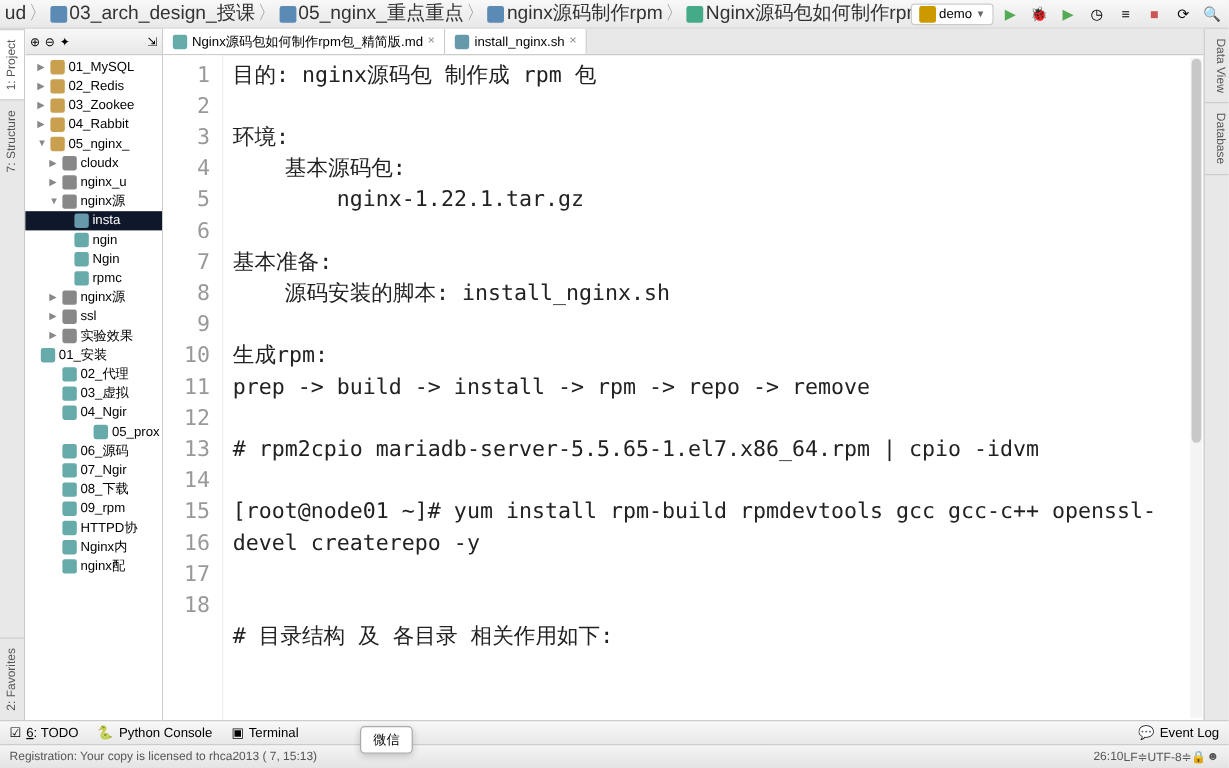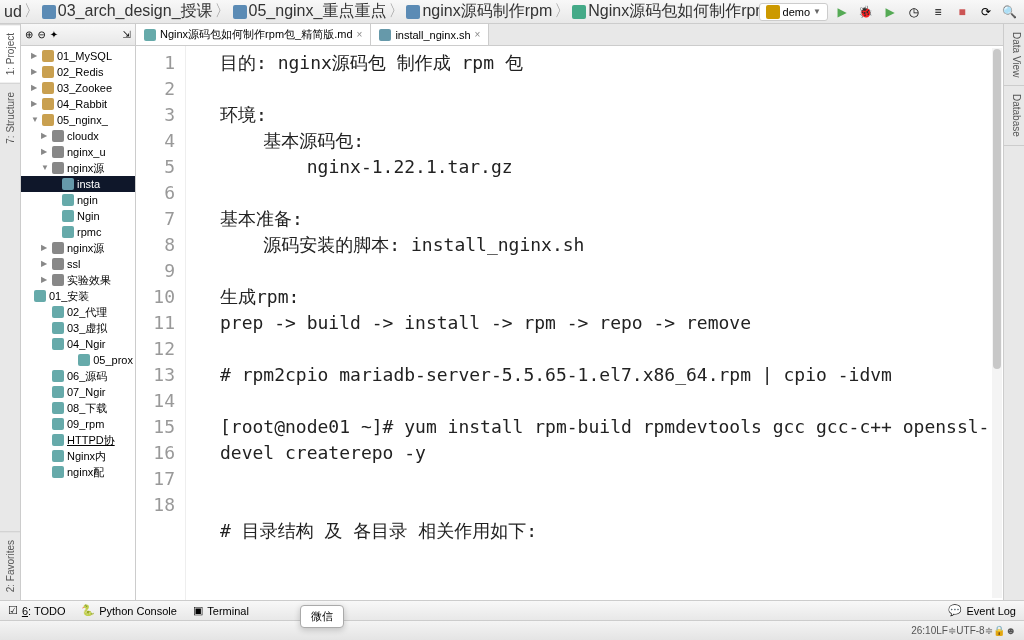--- a/index.html
+++ b/index.html
@@ -31,21 +31,21 @@
 .ti-folder-g { background: #888; }
 .ti-md { background: #6aa; }
 .ti-sh { background: #69a; }
 .editor-area { flex: 1; display: flex; flex-direction: column; background: #fff; }
 .editor-tabs { height: 22px; background: #e8e8e8; display: flex; border-bottom: 1px solid #ccc; }
 .ed-tab { padding: 0 8px; display: flex; align-items: center; gap: 4px; font-size: 11px; border-right: 1px solid #ccc; background: #ffffff; cursor: pointer; }
 .ed-tab.active { background: #fff; }
 .ed-close { color: #888; font-size: 10px; }
 .editor-body { flex: 1; display: flex; overflow: hidden; }
 .gutter { width: 50px; background: #fff; text-align: right; padding: 4px 10px 0 0; color: #999; font-family: monospace; font-size: 18px; line-height: 26px; border-right: 1px solid #eee; }
-.code { flex: 1; padding: 4px 8px; font-family: "Menlo","Monaco",monospace; font-size: 18px; line-height: 26px; color: #222; white-space: pre-wrap; margin-left: 26px; }
+.code { flex: 1; padding: 4px 8px; font-family: "Menlo","Monaco",monospace; font-size: 18px; line-height: 26px; color: #222; white-space: pre-wrap; }
 .right-tabs { width: 21px; background: #e8e8e8; border-left: 1px solid #ccc; display: flex; flex-direction: column; }
 .right-tab { writing-mode: vertical-rl; padding: 8px 2px; font-size: 10px; color: #555; border-bottom: 1px solid #ccc; cursor: pointer; }
 .bottom-toolbar { height: 20px; background: linear-gradient(#f8f8f8,#e8e8e8); border-top: 1px solid #ccc; display: flex; align-items: center; padding: 0 8px; gap: 16px; font-size: 11px; }
 .bt-item { display: flex; align-items: center; gap: 4px; cursor: pointer; }
 .status-bar { height: 20px; background: linear-gradient(#f4f4f4,#e4e4e4); border-top: 1px solid #ccc; display: flex; align-items: center; padding: 0 8px; font-size: 10px; color: #555; }
 .status-right { margin-left: auto; display: flex; }
 .popup { position: absolute; left: 300px; top: 605px; background: #fff; border: 1px solid #aaa; border-radius: 4px; padding: 3px 10px; font-size: 11px; box-shadow: 0 2px 6px rgba(0,0,0,0.2); }
 .scroll-track { position: absolute; right: 22px; top: 48px; width: 10px; height: 550px; background: #f4f4f4; }
 .scroll-thumb { width: 8px; margin: 1px; height: 320px; background: #c8c8c8; border-radius: 4px; }
 .demo-box { display: flex; align-items: center; gap: 3px; background: #fff; border: 1px solid #ccc; border-radius: 3px; padding: 1px 6px; font-size: 11px; }
@@ -232,21 +232,21 @@
         <div class="tree-item" style="padding-left: 20px;">
           <span class="ti-arrow"></span>
           <span class="ti-icon ti-md"></span>
           <span>08_下载</span>
         </div>
         <div class="tree-item" style="padding-left: 20px;">
           <span class="ti-arrow"></span>
           <span class="ti-icon ti-md"></span>
           <span>09_rpm</span>
         </div>
-        <div class="tree-item" style="padding-left: 20px; text-decoration: underline;">
+        <div class="tree-item" style="padding-left: 20px;">
           <span class="ti-arrow"></span>
           <span class="ti-icon ti-md"></span>
           <span>HTTPD协</span>
         </div>
         <div class="tree-item" style="padding-left: 20px;">
           <span class="ti-arrow"></span>
           <span class="ti-icon ti-md"></span>
           <span>Nginx内</span>
         </div>
         <div class="tree-item" style="padding-left: 20px;">
@@ -332,20 +332,21 @@
       </div>
       <div class="bt-item">
         <span>▣</span>
         <span>Terminal</span>
       </div>
     </div>
   <div style="margin-left:auto" class="bt-item">💬 <span>Event Log</span></div>
 </div>
 
 <div class="status-bar">
+  <span>Registration: Your copy is licensed to rhca2013 (             7, 15:13)</span>
   <div class="status-right">
     <span>26:10</span>
     <span>LF≑</span>
     <span>UTF-8≑</span>
     <span>🔒</span>
     <span>☻</span>
   </div>
 </div>
 
 <div class="scroll-track">

